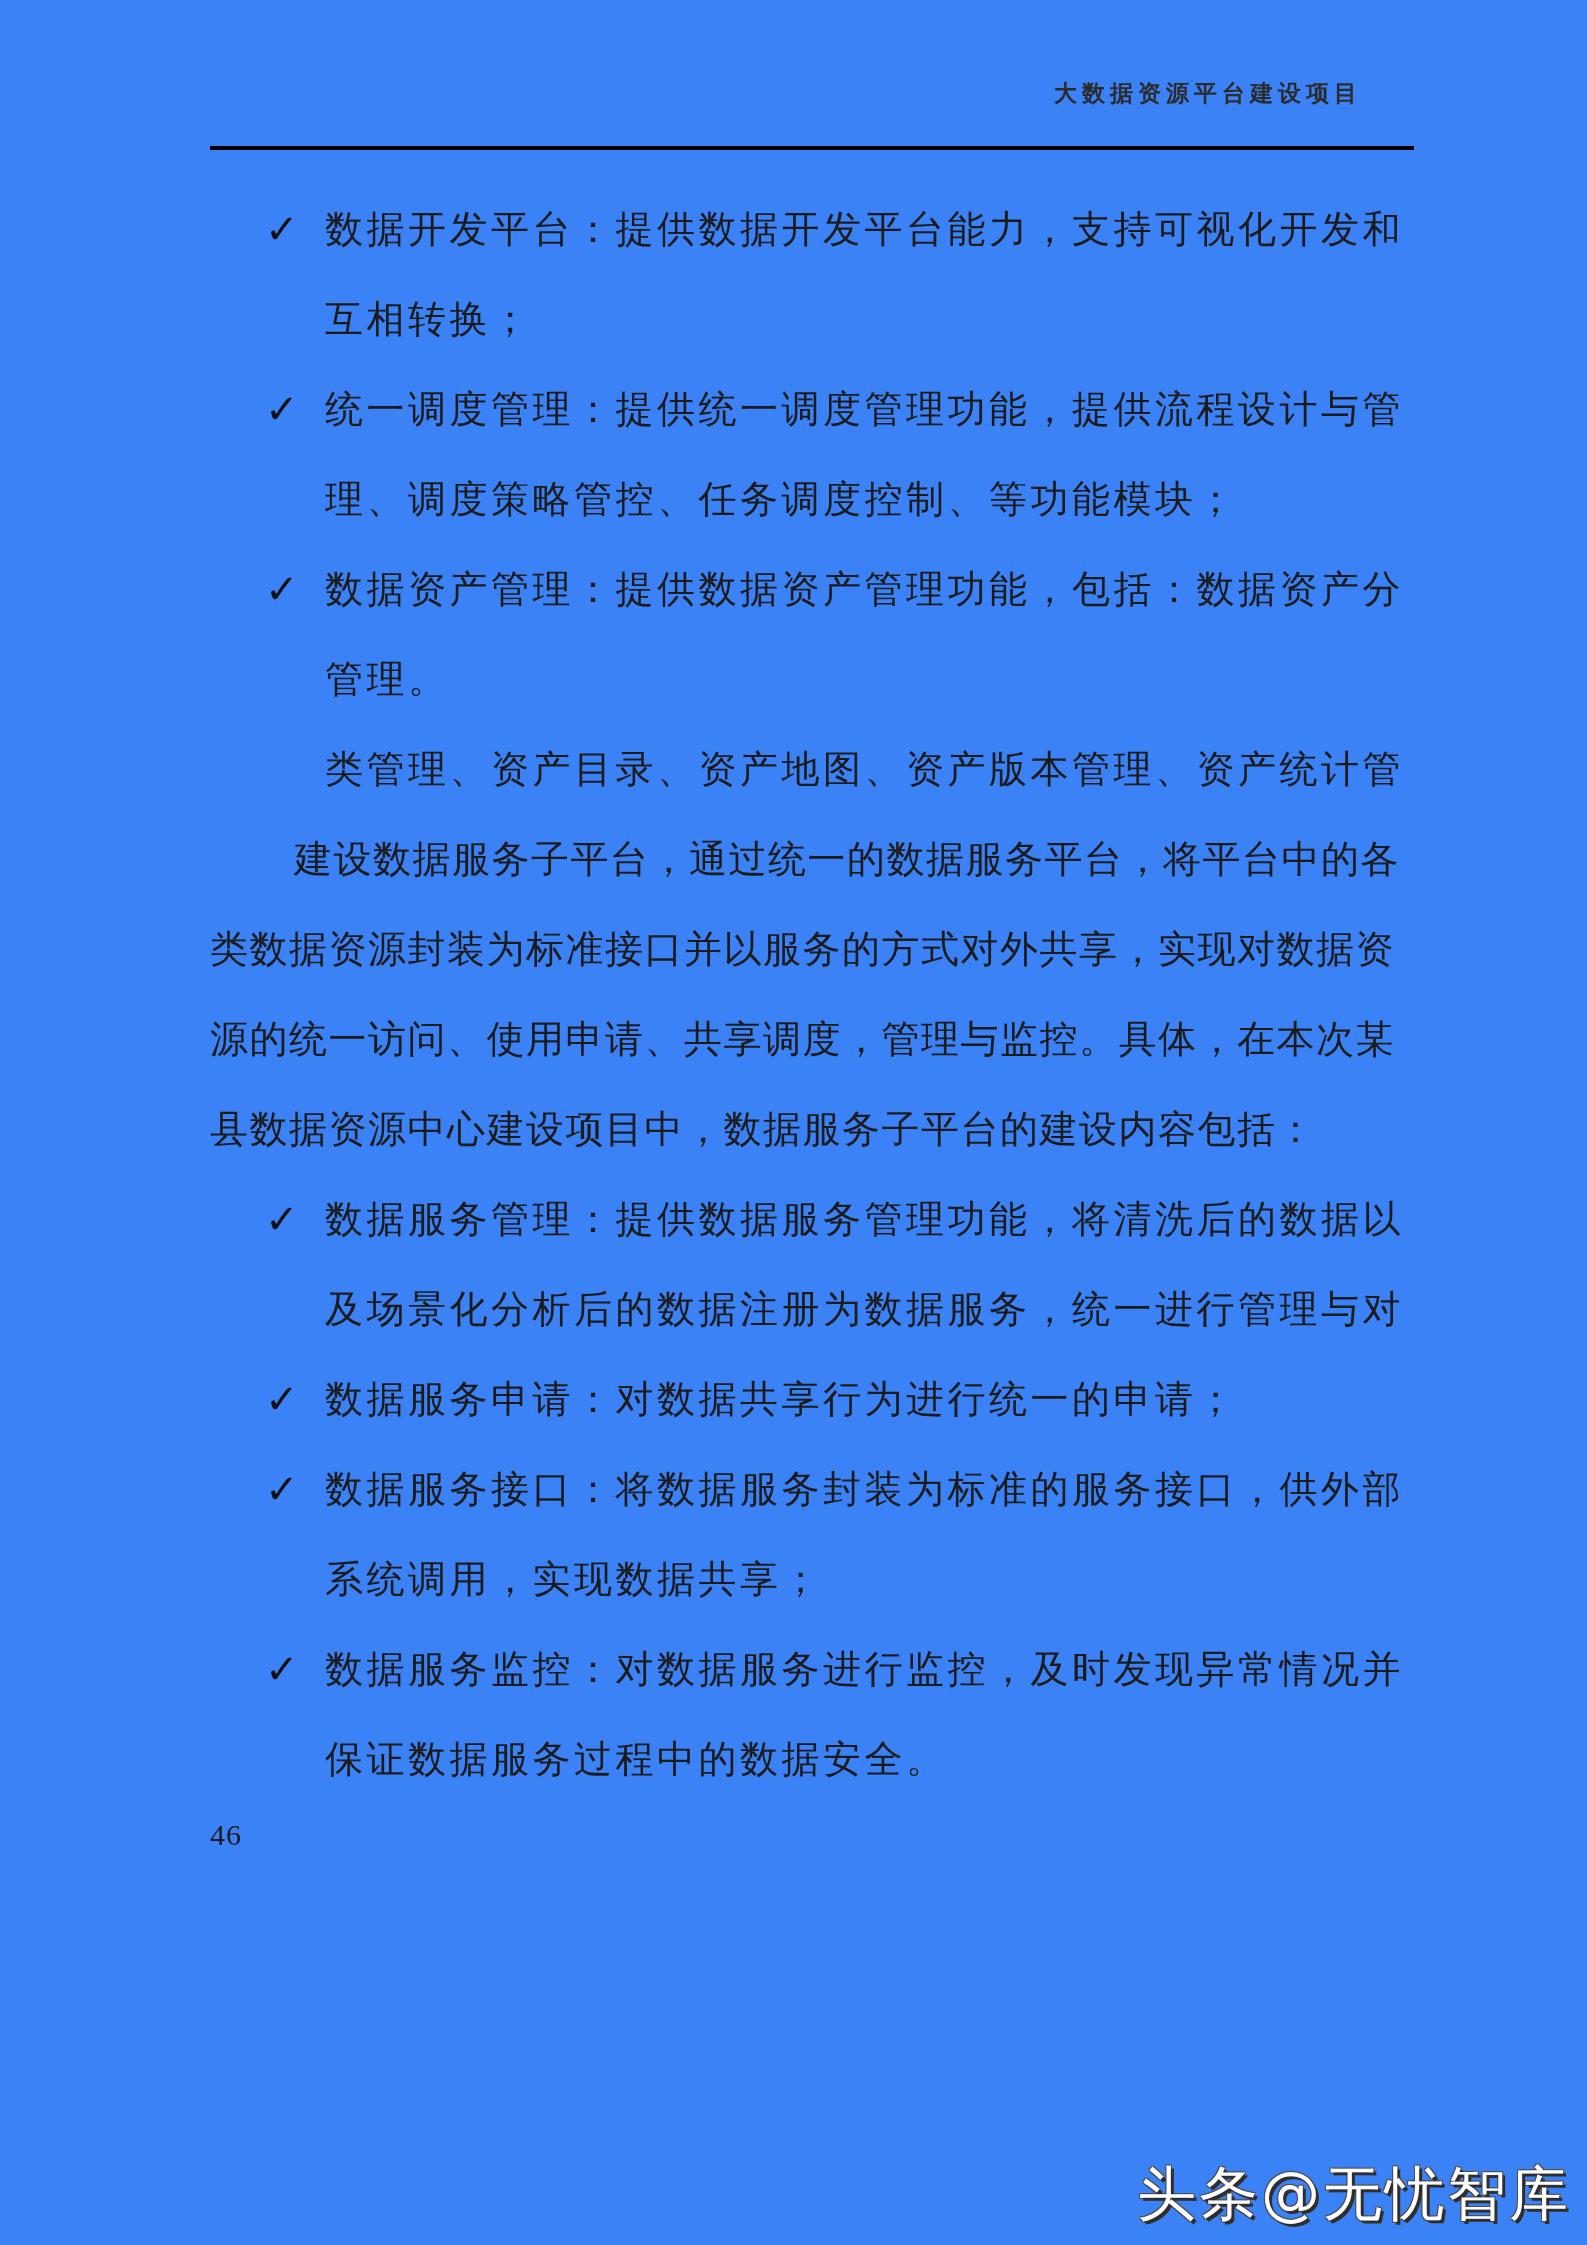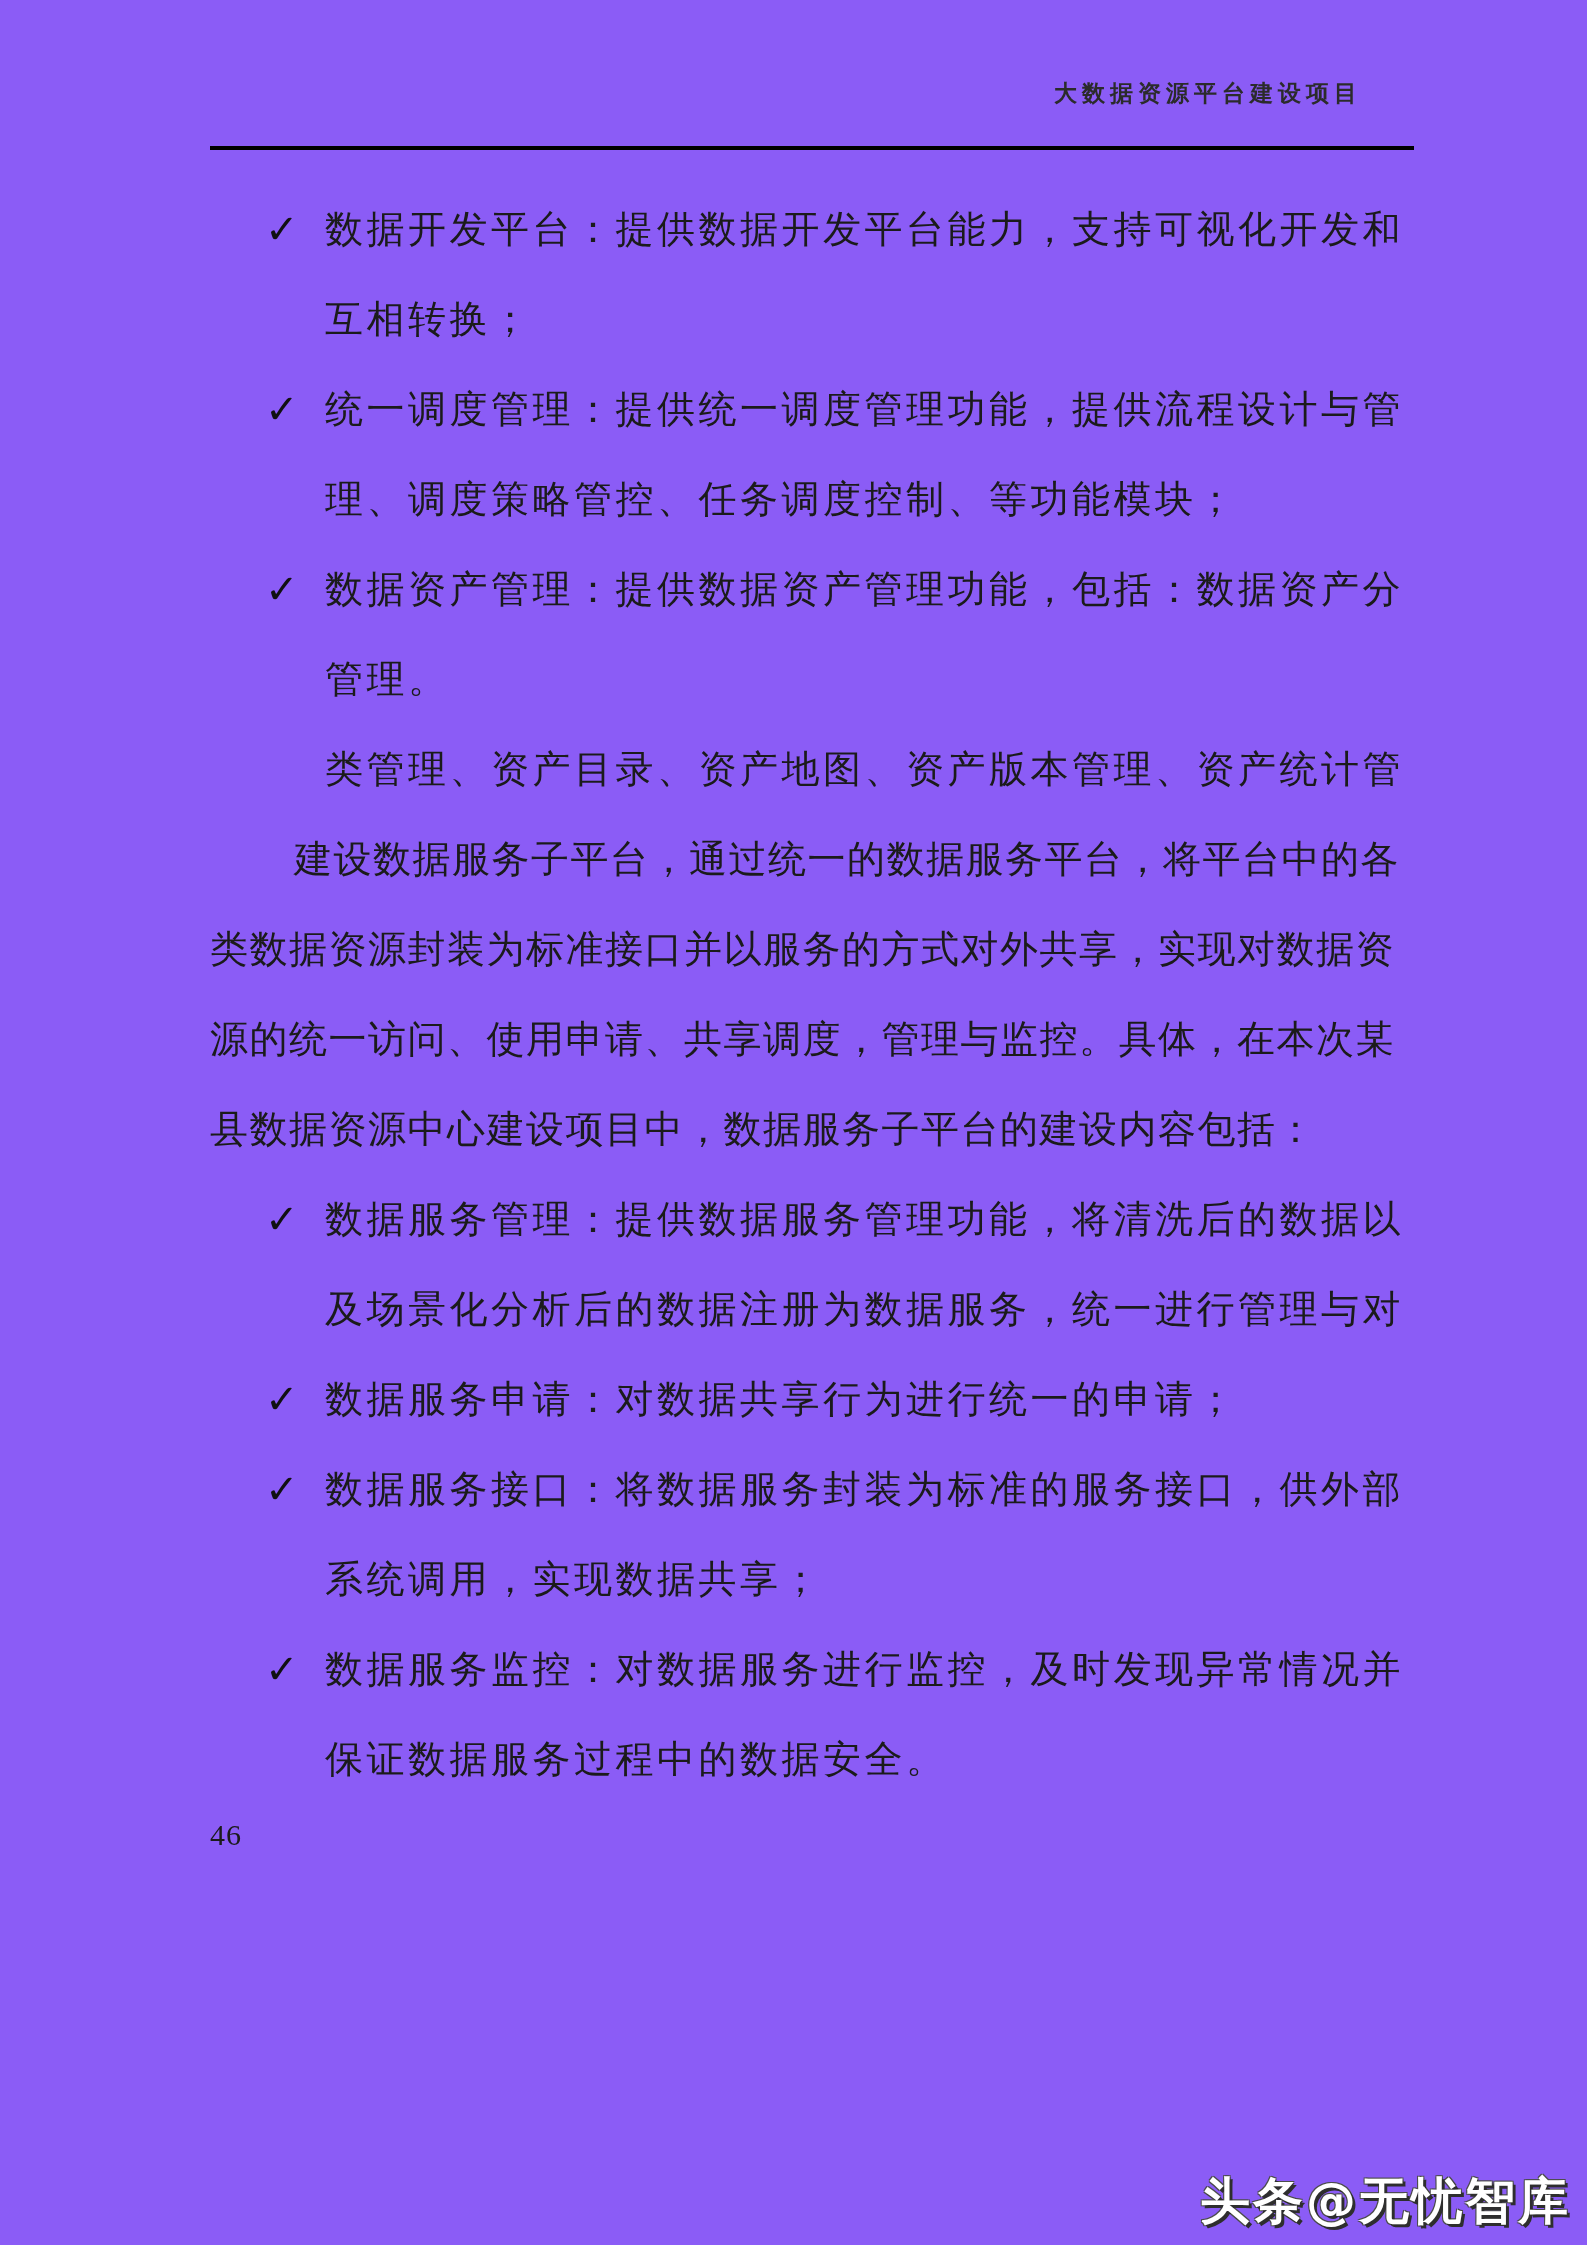--- a/index.html
+++ b/index.html
@@ -1,21 +1,21 @@
 <!DOCTYPE html>
 <html><head>
 <meta charset="utf-8">
 <style>
   html, body { margin: 0; padding: 0; background: #e8e8e8; }
   .page {
     position: relative;
     width: 1587px;
     height: 2245px;
     margin: 0 auto;
-    background: #8b5cf6;
+    background: #3b82f6;
     font-family: "Liberation Serif", serif;
     color: #1b1b1b;
     overflow: hidden;
   }
   .content { margin-left: 210px; margin-right: 173px; } 
 
   
   .header-text {
     padding-top: 78px;
     text-align: right;
@@ -78,22 +78,22 @@
     letter-spacing: 1px;
     color: #1b1b1b;
   }
 
   
   .watermark {
     position: absolute;
     right: 16px;
     bottom: 10px;
     font-family: "DejaVu Sans", sans-serif;
-    font-size: 50px;
-    font-weight: bold;
+    font-size: 59px;
+    font-weight: normal;
     letter-spacing: 3px;
     color: #ffffff;
     text-shadow:
       3px 3px 0 #2e2e2e,
       -1px -1px 0 #4c4c4c,
       1px -1px 0 #4c4c4c,
       -1px 1px 0 #4c4c4c,
       1px 1px 0 #3a3a3a;
     white-space: nowrap;
   }

